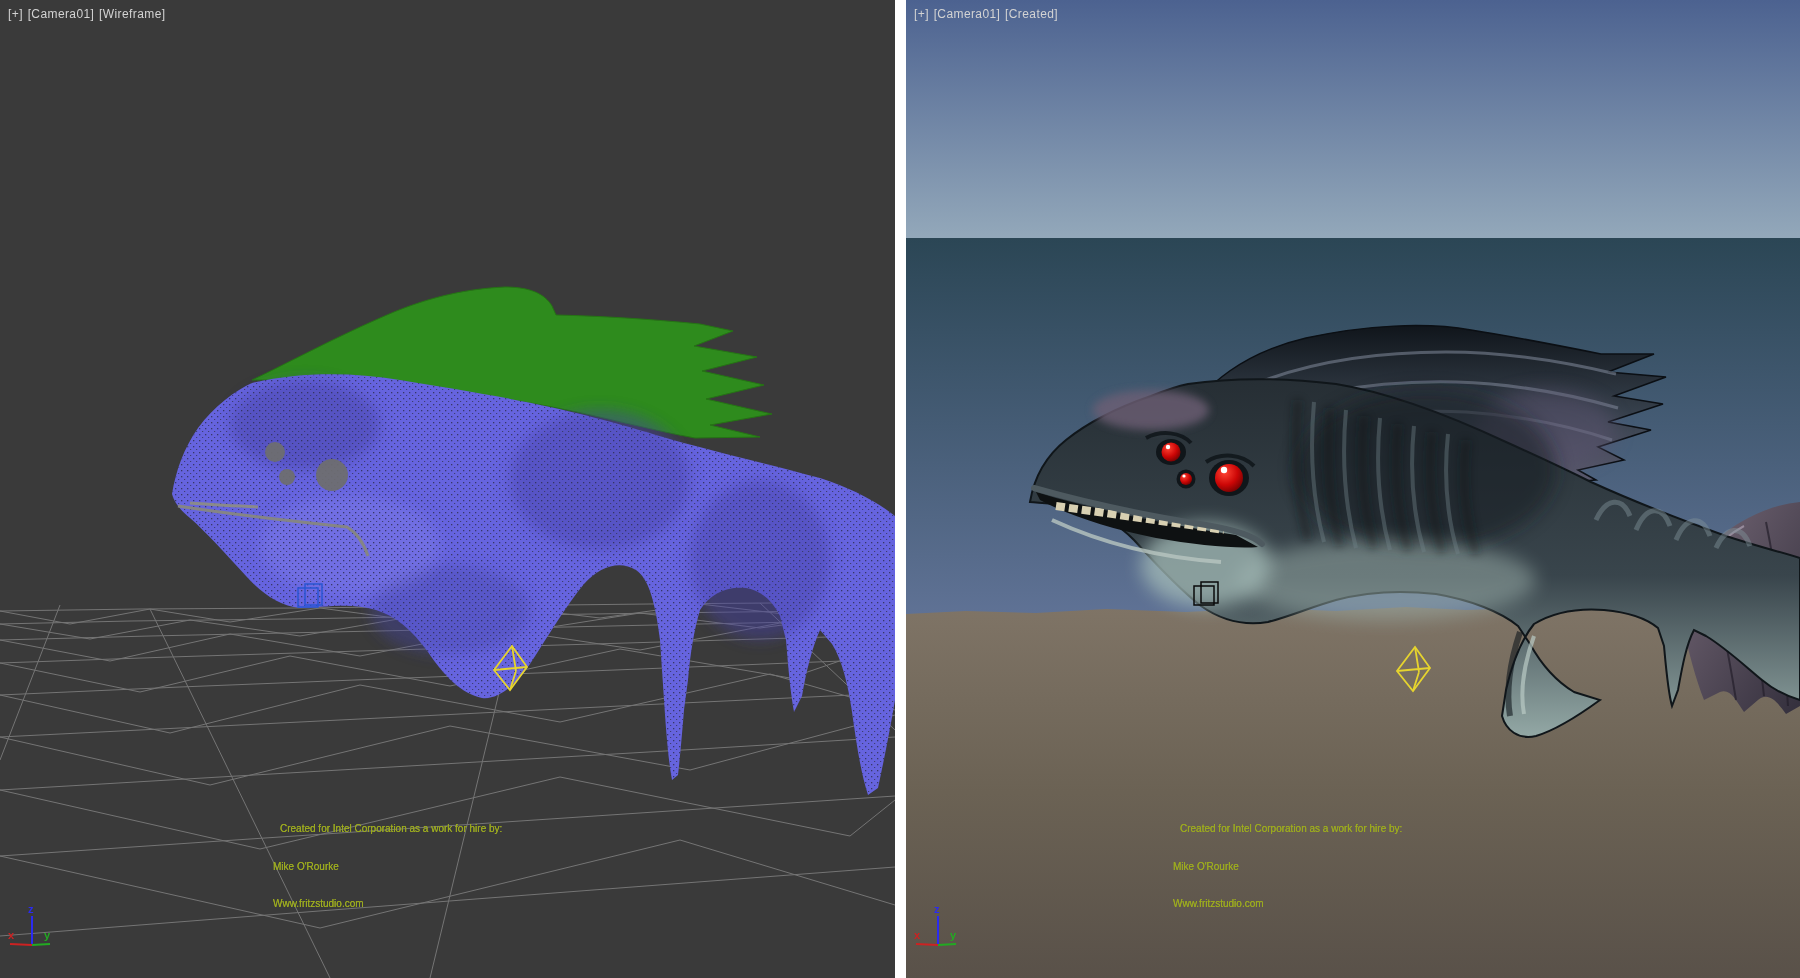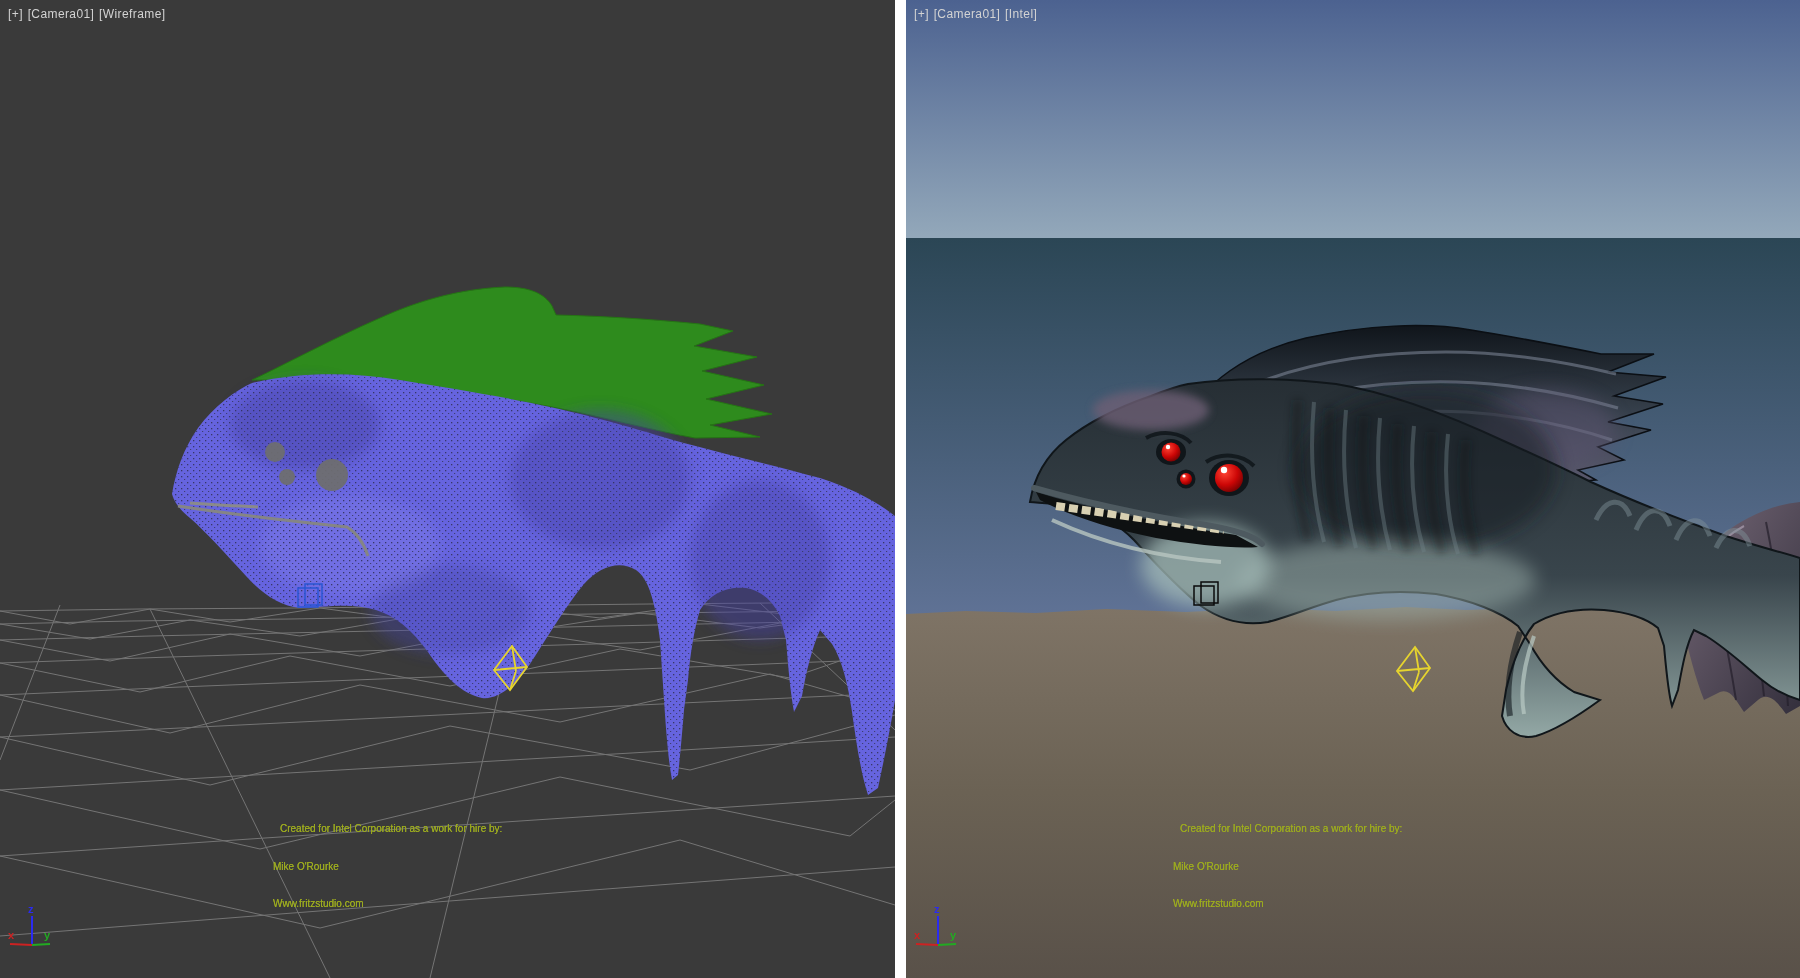--- a/index.html
+++ b/index.html
@@ -317,21 +317,21 @@
 
       <g fill="none" stroke="#e6d42e" stroke-width="1.8">
         <path d="M509,647 L524,668 L507,691 L491,671 Z"></path>
         <path d="M491,671 L524,668 M509,647 L513,672 M507,691 L513,672"></path>
       </g>
     </svg>
 
     <div class="vp-label">
       <span>[+]</span>
       <span>[Camera01]</span>
-      <span>[Intel]</span>
+      <span>[Created]</span>
     </div>
 
     <div class="credit credit-right">
       <div class="l1">Created for Intel Corporation as a work for hire by:</div>
       <div class="l2">Mike O'Rourke</div>
       <div class="l3">Www.fritzstudio.com</div>
     </div>
 
     <svg class="axis-gizmo" width="54" height="58" viewBox="0 0 54 58">
       <line x1="27" y1="43" x2="27" y2="14" stroke="#2b2bf0" stroke-width="2"></line>

